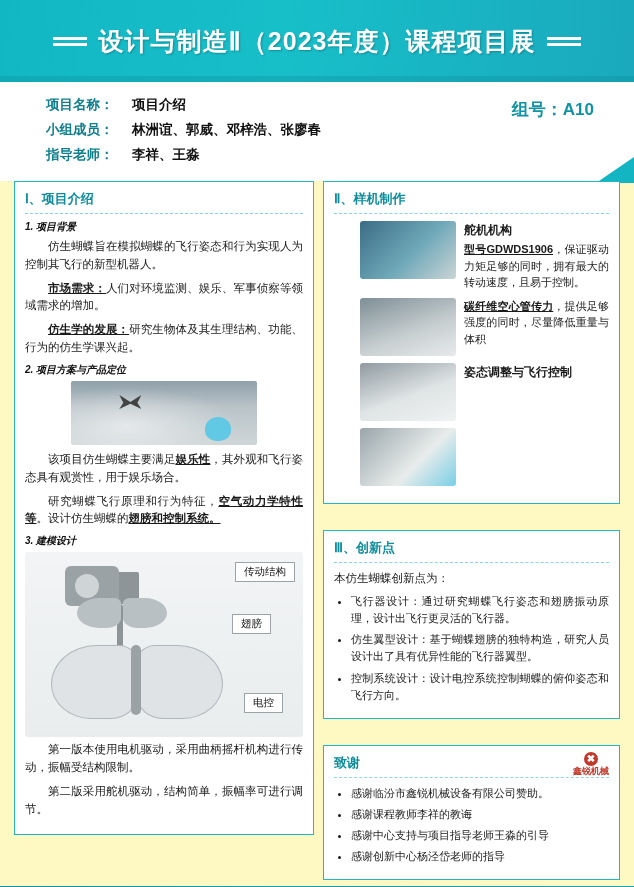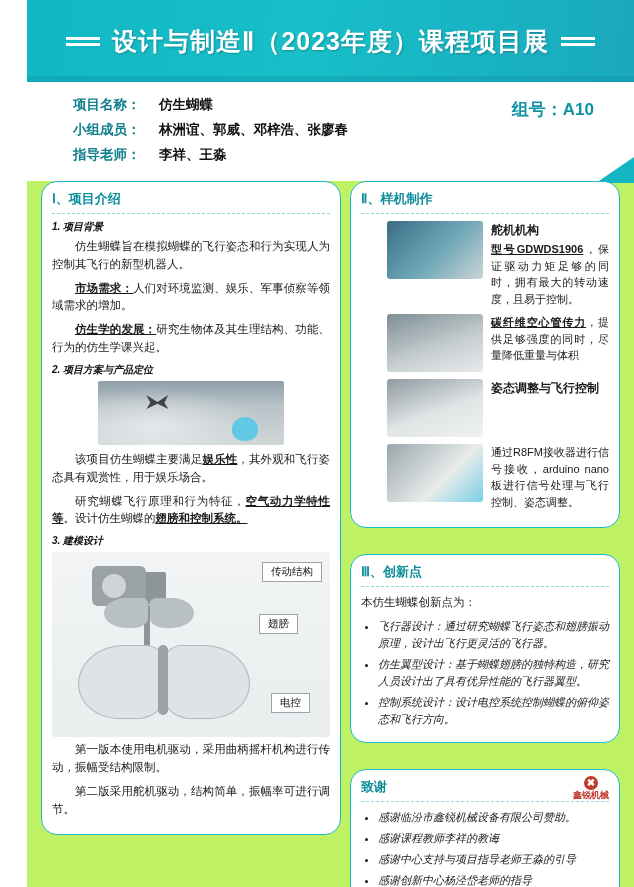--- a/index.html
+++ b/index.html
@@ -8,24 +8,23 @@
     width: 634px; height: 887px;
     font-family: "Liberation Sans", sans-serif;
     background: #ffffff;
     position: relative;
     overflow: hidden;
   }
 
   .poster {
     position: absolute;
     inset: 0;
-    background: #bef264;
+    background: #fef9c3;
     display: flex;
     flex-direction: column;
-    margin-left: 27px;
   }
 
   
   .header {
     height: 82px;
     background: linear-gradient(95deg,#12b7c4 0%, #17bfc9 45%, #1aa9bd 100%);
     position: relative;
     display: flex;
     align-items: center;
     justify-content: center;
@@ -100,21 +99,21 @@
     flex: 1;
     display: flex;
     gap: 9px;
     padding: 0 14px 6px 14px;
   }
   .col-left { width: 300px; display:flex; flex-direction:column; gap: 9px; }
   .col-right { flex: 1; display:flex; flex-direction:column; gap: 26px; }
 
   .card {
     border: 1px solid #1fb9c6;
-    border-radius: 16px;
+    border-radius: 0;
     background: #ffffff;
     padding: 8px 10px 10px 10px;
     position: relative;
   }
   .card-title {
     color: #0d8d9b;
     font-weight: bold;
     font-size: 13px;
     border-bottom: 1px dashed #8ed6dd;
     padding-bottom: 5px;
@@ -254,21 +253,20 @@
   .mk-img.d { background: linear-gradient(135deg,#9aa6ab,#e8eceb 60%, #79cfe6); }
   .mk-text { font-size: 11px; line-height: 1.5; color:#1a1a1a; text-align: justify; }
   .mk-head { font-weight: bold; font-size: 12px; display:block; margin-bottom:2px; }
 
   ul.bullets {
     margin: 4px 0 0 0;
     padding-left: 17px;
     font-size: 11px;
     line-height: 1.55;
     color:#1a1a1a;
-    font-style:italic;
   }
   ul.bullets li { margin-bottom: 4px; text-align: justify; }
 
   .thanks-logo {
     position: absolute;
     right: 10px; top: 6px;
     font-size: 9px;
     color:#c0392b;
     font-weight: bold;
     text-align:center;
@@ -333,21 +331,21 @@
 
   <div class="header">
     <span class="header-rule"></span>
     <span class="header-title">设计与制造Ⅱ（2023年度）课程项目展</span>
     <span class="header-rule"></span>
   </div>
 
   <div class="infoband">
     <div class="row">
       <span class="lbl">项目名称：</span>
-      <span class="val">仿生蝴蝶</span>
+      <span class="val">项目介绍</span>
     </div>
     <div class="row">
       <span class="lbl">小组成员：</span>
       <span class="val">林洲谊、郭威、邓梓浩、张廖春</span>
     </div>
     <div class="row">
       <span class="lbl">指导老师：</span>
       <span class="val">李祥、王淼</span>
     </div>
     <div class="group-no">组号：A10</div>
@@ -420,23 +418,20 @@
 
         <div class="mk-row">
           <div class="mk-img c img-box"></div>
           <div class="mk-text">
             <span class="mk-head">姿态调整与飞行控制</span>
           </div>
         </div>
 
         <div class="mk-row">
           <div class="mk-img d img-box"></div>
-          <div class="mk-text">
-            <span>通过R8FM接收器进行信号接收，arduino nano板进行信号处理与飞行控制、姿态调整。</span>
-          </div>
         </div>
       </div>
 
       <div class="card">
         <div class="card-title">Ⅲ、创新点</div>
         <p class="txt noind">本仿生蝴蝶创新点为：</p>
         <ul class="bullets">
           <li>飞行器设计：通过研究蝴蝶飞行姿态和翅膀振动原理，设计出飞行更灵活的飞行器。</li>
           <li>仿生翼型设计：基于蝴蝶翅膀的独特构造，研究人员设计出了具有优异性能的飞行器翼型。</li>
           <li>控制系统设计：设计电控系统控制蝴蝶的俯仰姿态和飞行方向。</li>

